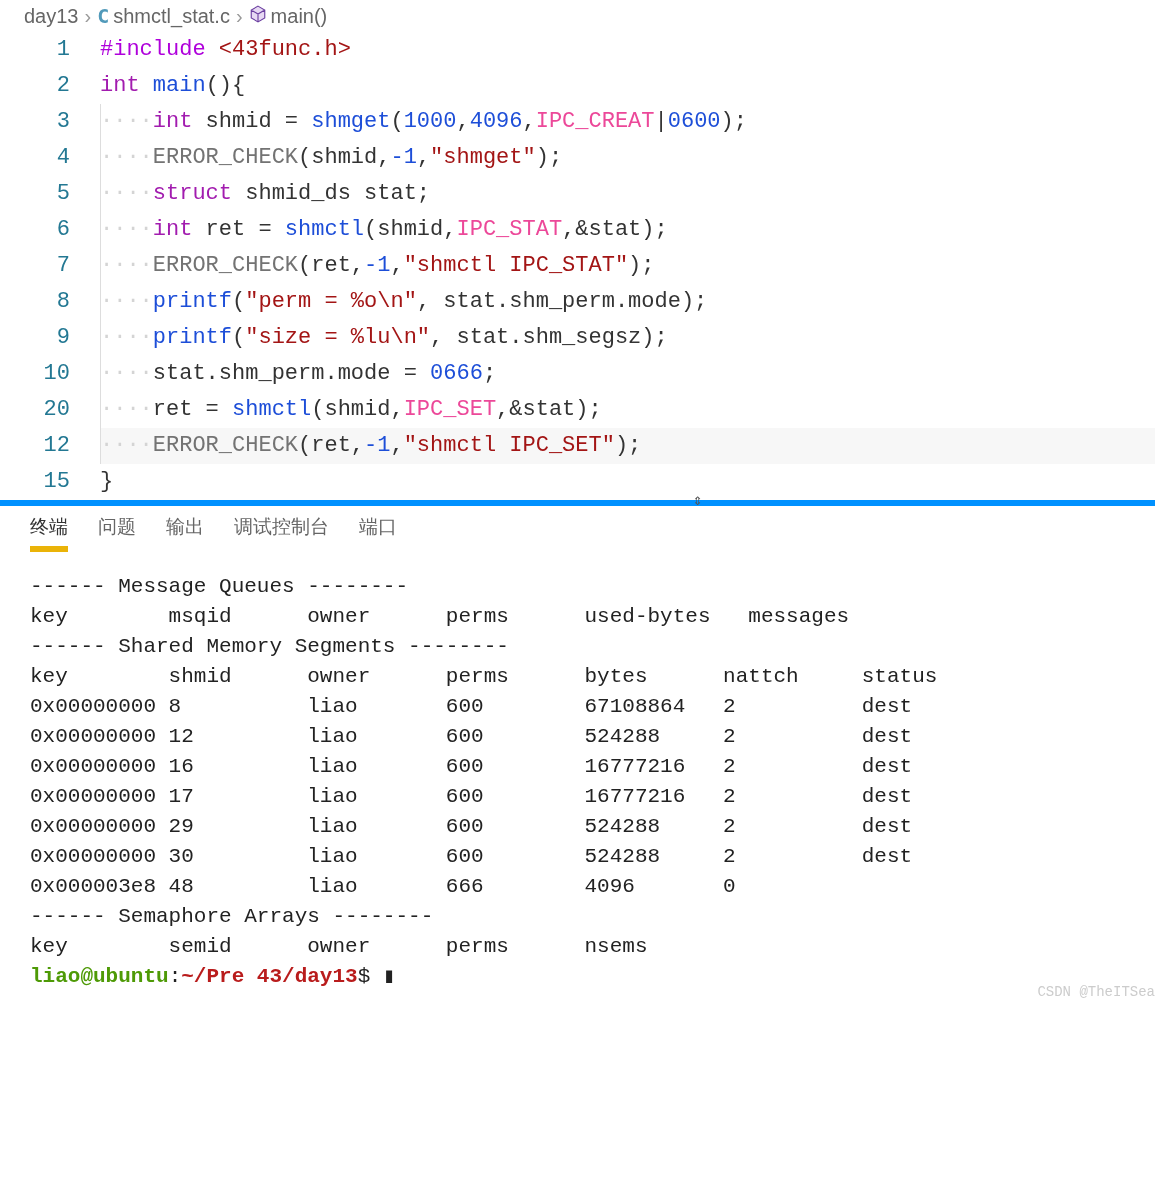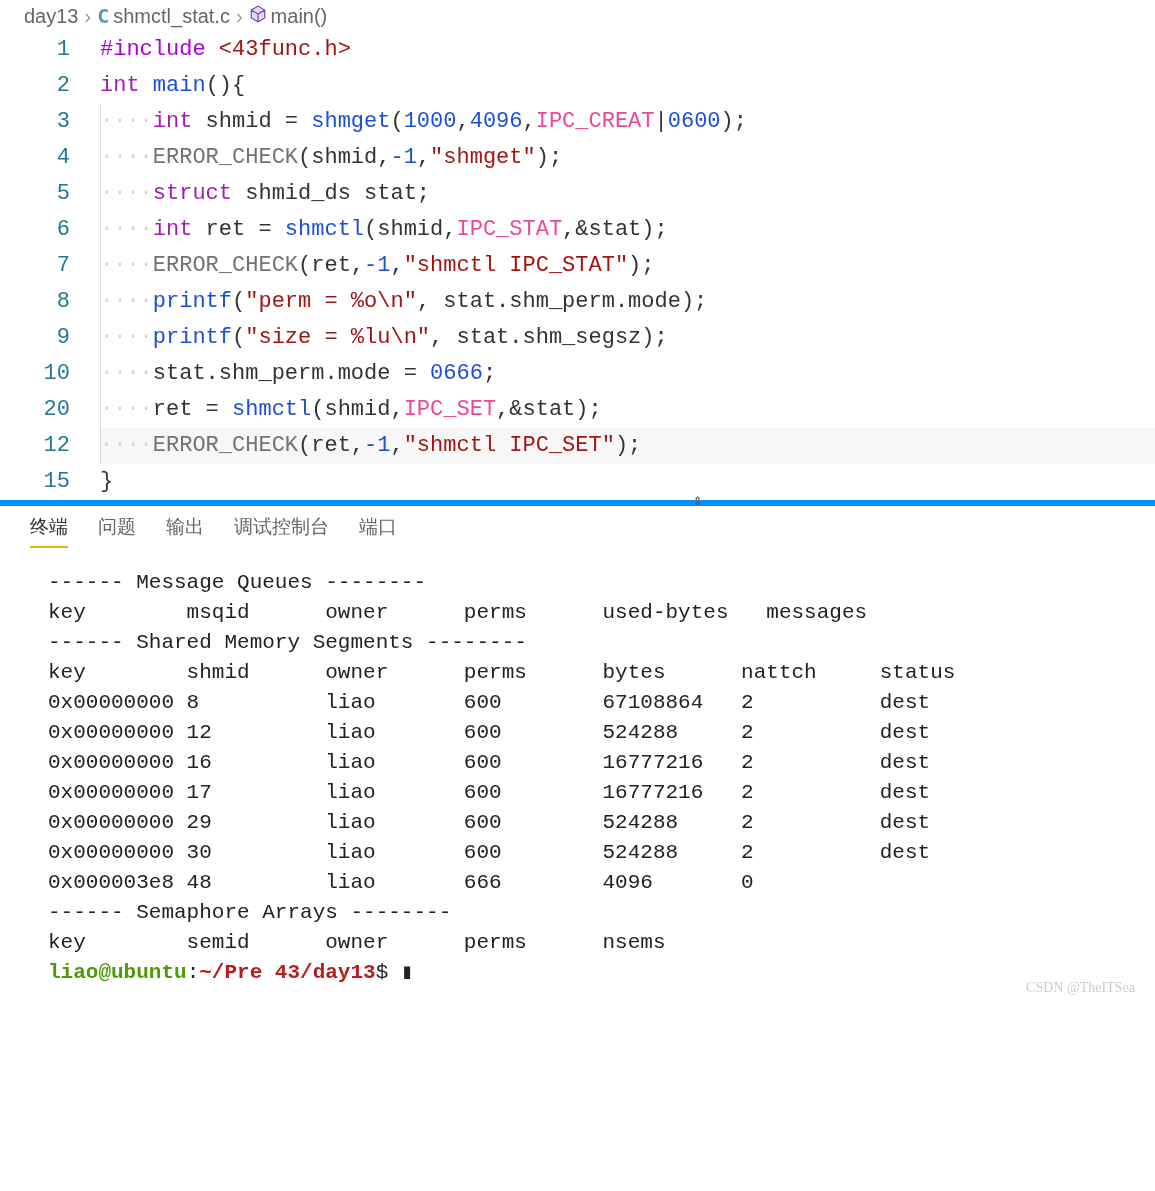--- a/index.html
+++ b/index.html
@@ -67,36 +67,35 @@
   }
   .panel-tabs {
     display: flex;
     gap: 30px;
     padding: 8px 30px 0 30px;
     font-size: 19px;
     font-family: "Segoe UI", "Microsoft YaHei", sans-serif;
     color: #666;
   }
   .panel-tab { padding-bottom: 6px; cursor: pointer; }
-  .panel-tab.active { color: #333; border-bottom: 2px solid #eab308; }
+  .panel-tab.active { color: #333; border-bottom: 6px solid #eab308; }
   .terminal {
-    padding: 20px 30px 10px 48px;
+    padding: 20px 30px 10px 30px;
     font-size: 21px;
     line-height: 30px;
     white-space: pre;
     color: #222;
     overflow-x: hidden;
   }
   .prompt-user { color: #4e9a06; font-weight: bold; }
   .prompt-path { color: #b91c1c; font-weight: bold; }
   .watermark {
     position: relative;
     text-align: right;
-    padding-right: 20px;
-    font-family: Liberation Serif, serif;
+    font-family: Liberation Mono, monospace;
     font-size: 14px;
     color: #ccc;
     margin-top: -18px;
   }
   .hl { background: #f7f7f7; }
 </style>
 </head>
 <body>
 
 <div class="breadcrumb">

